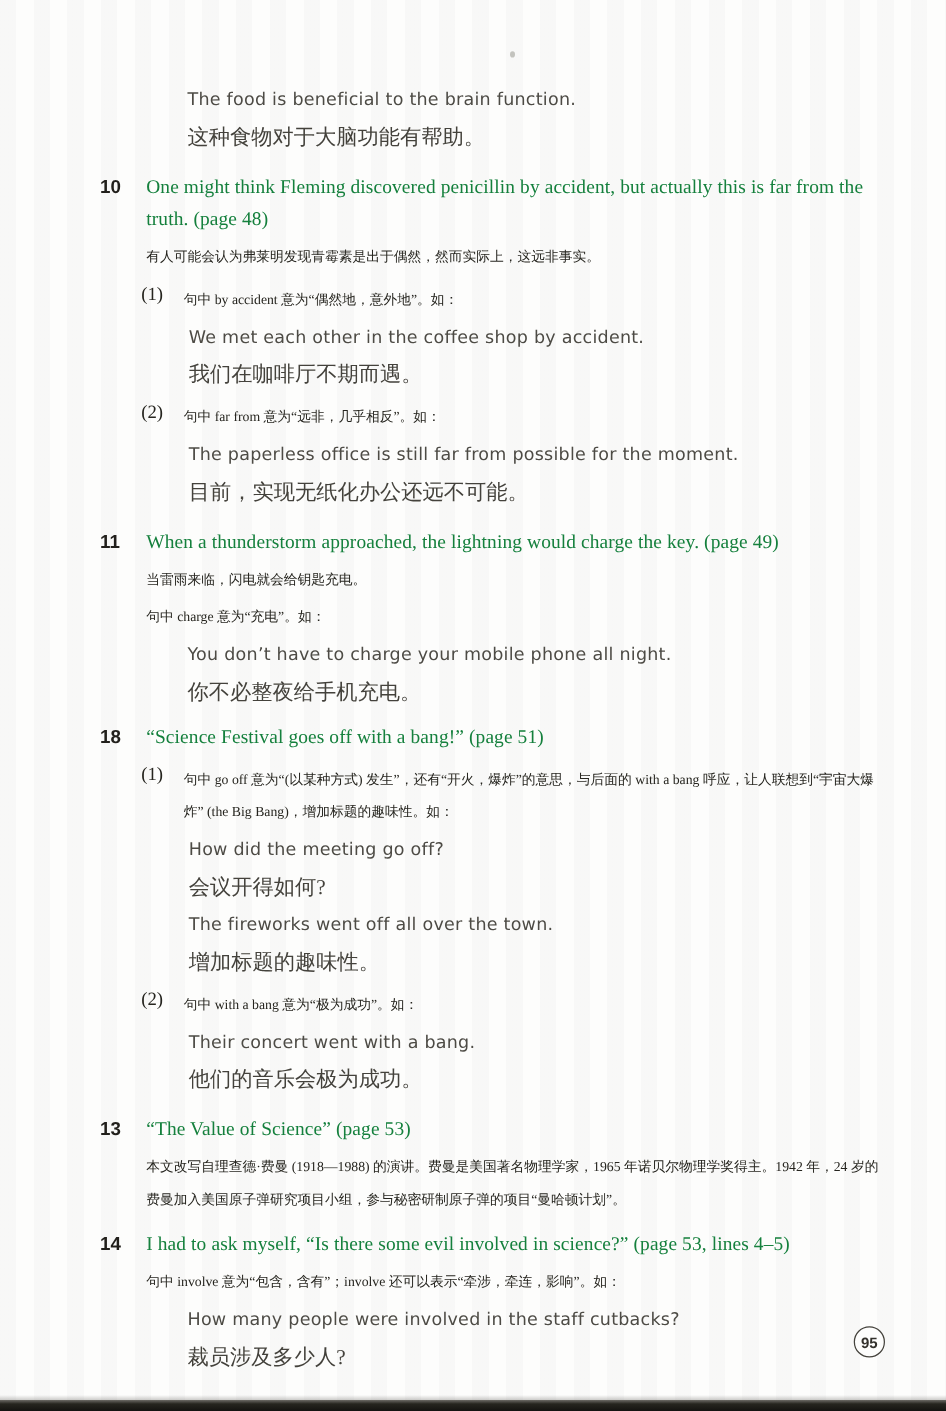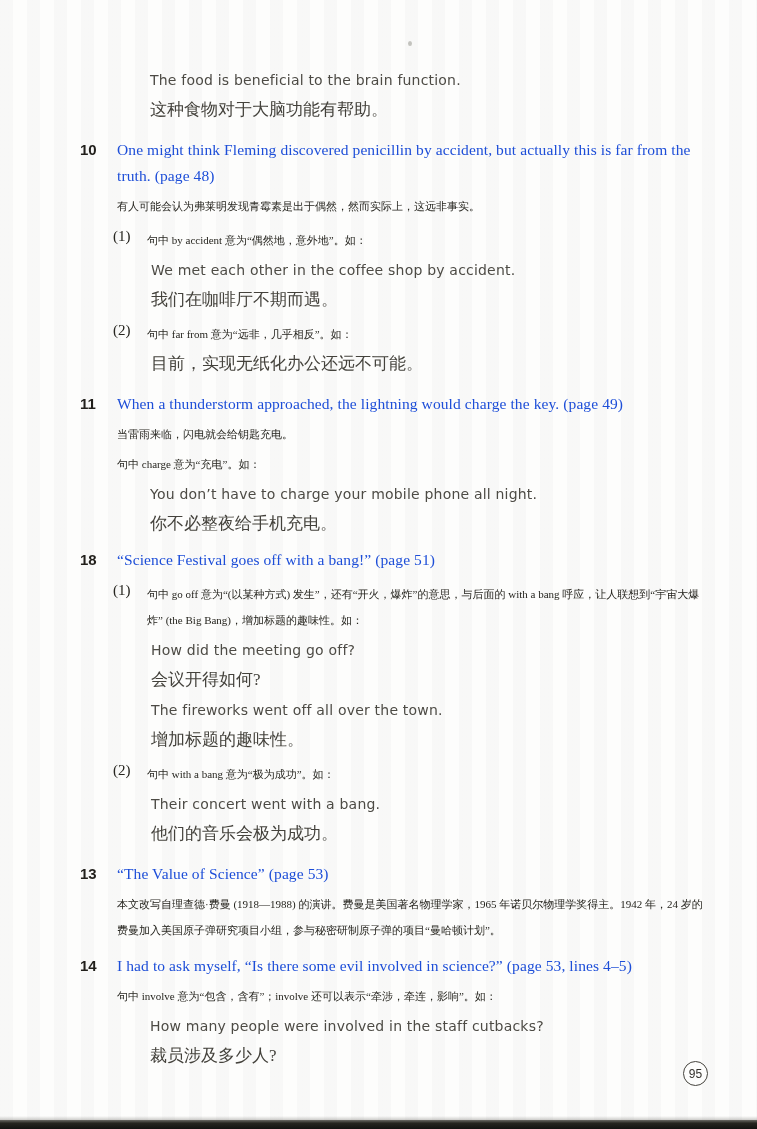--- a/index.html
+++ b/index.html
@@ -30,21 +30,21 @@
     margin-top:10px;
   }
   .item.first{margin-top:0;}
   p{margin:4px;line-height:26px;}
   .num{
     position:absolute;left:0;top:0;
     font-family:"Liberation Sans","DejaVu Sans",sans-serif;
     font-weight:bold;font-size:15px;color:#211f1b;
     line-height:26px;
   }
-  .en-main{font-size:15.5px;color:#1d4ed8;letter-spacing:0.1px;}
+  .en-main{font-size:15.5px;color:#15803d;letter-spacing:0.1px;}
   .zh-main,.note{font-size:11px;color:#26251f;}
   .sub{display:flex;}
   .marker{
     flex:none;width:30px;
     font-size:15px;color:#26251f;line-height:26px;
   }
   .sub-body{flex:1;min-width:0;}
   .ex-en{
     font-family:"DejaVu Sans","Liberation Sans",sans-serif;
     font-size:14px;color:#4d4b45;letter-spacing:0.2px;
@@ -59,20 +59,21 @@
     left:683px;top:1061px;
     width:23px;height:23px;
     border:1.5px solid #45433d;
     border-radius:50%;
     display:flex;align-items:center;justify-content:center;
     background:#fdfdfc;
   }
   .page-num-circle span{
     font-size:12px;color:#33312c;
     font-family:"Liberation Sans","DejaVu Sans",sans-serif;
+    font-weight:bold;
   }
   .bottom-edge{
     position:absolute;left:0;right:0;bottom:0;height:9px;
     background:linear-gradient(to bottom,#6b6964 0%,#26251f 35%,#131210 100%);
   }
   .bottom-edge::before{
     content:"";
     position:absolute;left:0;right:0;top:-4px;height:4px;
     background:linear-gradient(to bottom,rgba(0,0,0,0) 0%,rgba(60,58,52,0.25) 100%);
   }
@@ -104,20 +105,21 @@
         <div class="sub-body">
           <p class="note">句中 by accident 意为“偶然地，意外地”。如：</p>
           <p class="ex-en">We met each other in the coffee shop by accident.</p>
           <p class="ex-zh">我们在咖啡厅不期而遇。</p>
         </div>
       </div>
       <div class="sub">
         <span class="marker">(2)</span>
         <div class="sub-body">
           <p class="note">句中 far from 意为“远非，几乎相反”。如：</p>
+          <p class="ex-en">The paperless office is still far from possible for the moment.</p>
           <p class="ex-zh">目前，实现无纸化办公还远不可能。</p>
         </div>
       </div>
     </div>
 
     <div class="item">
       <span class="num">11</span>
       <p class="en-main">When a thunderstorm approached, the lightning would charge the key. (page 49)</p>
       <p class="zh-main">当雷雨来临，闪电就会给钥匙充电。</p>
       <p class="note">句中 charge 意为“充电”。如：</p>

